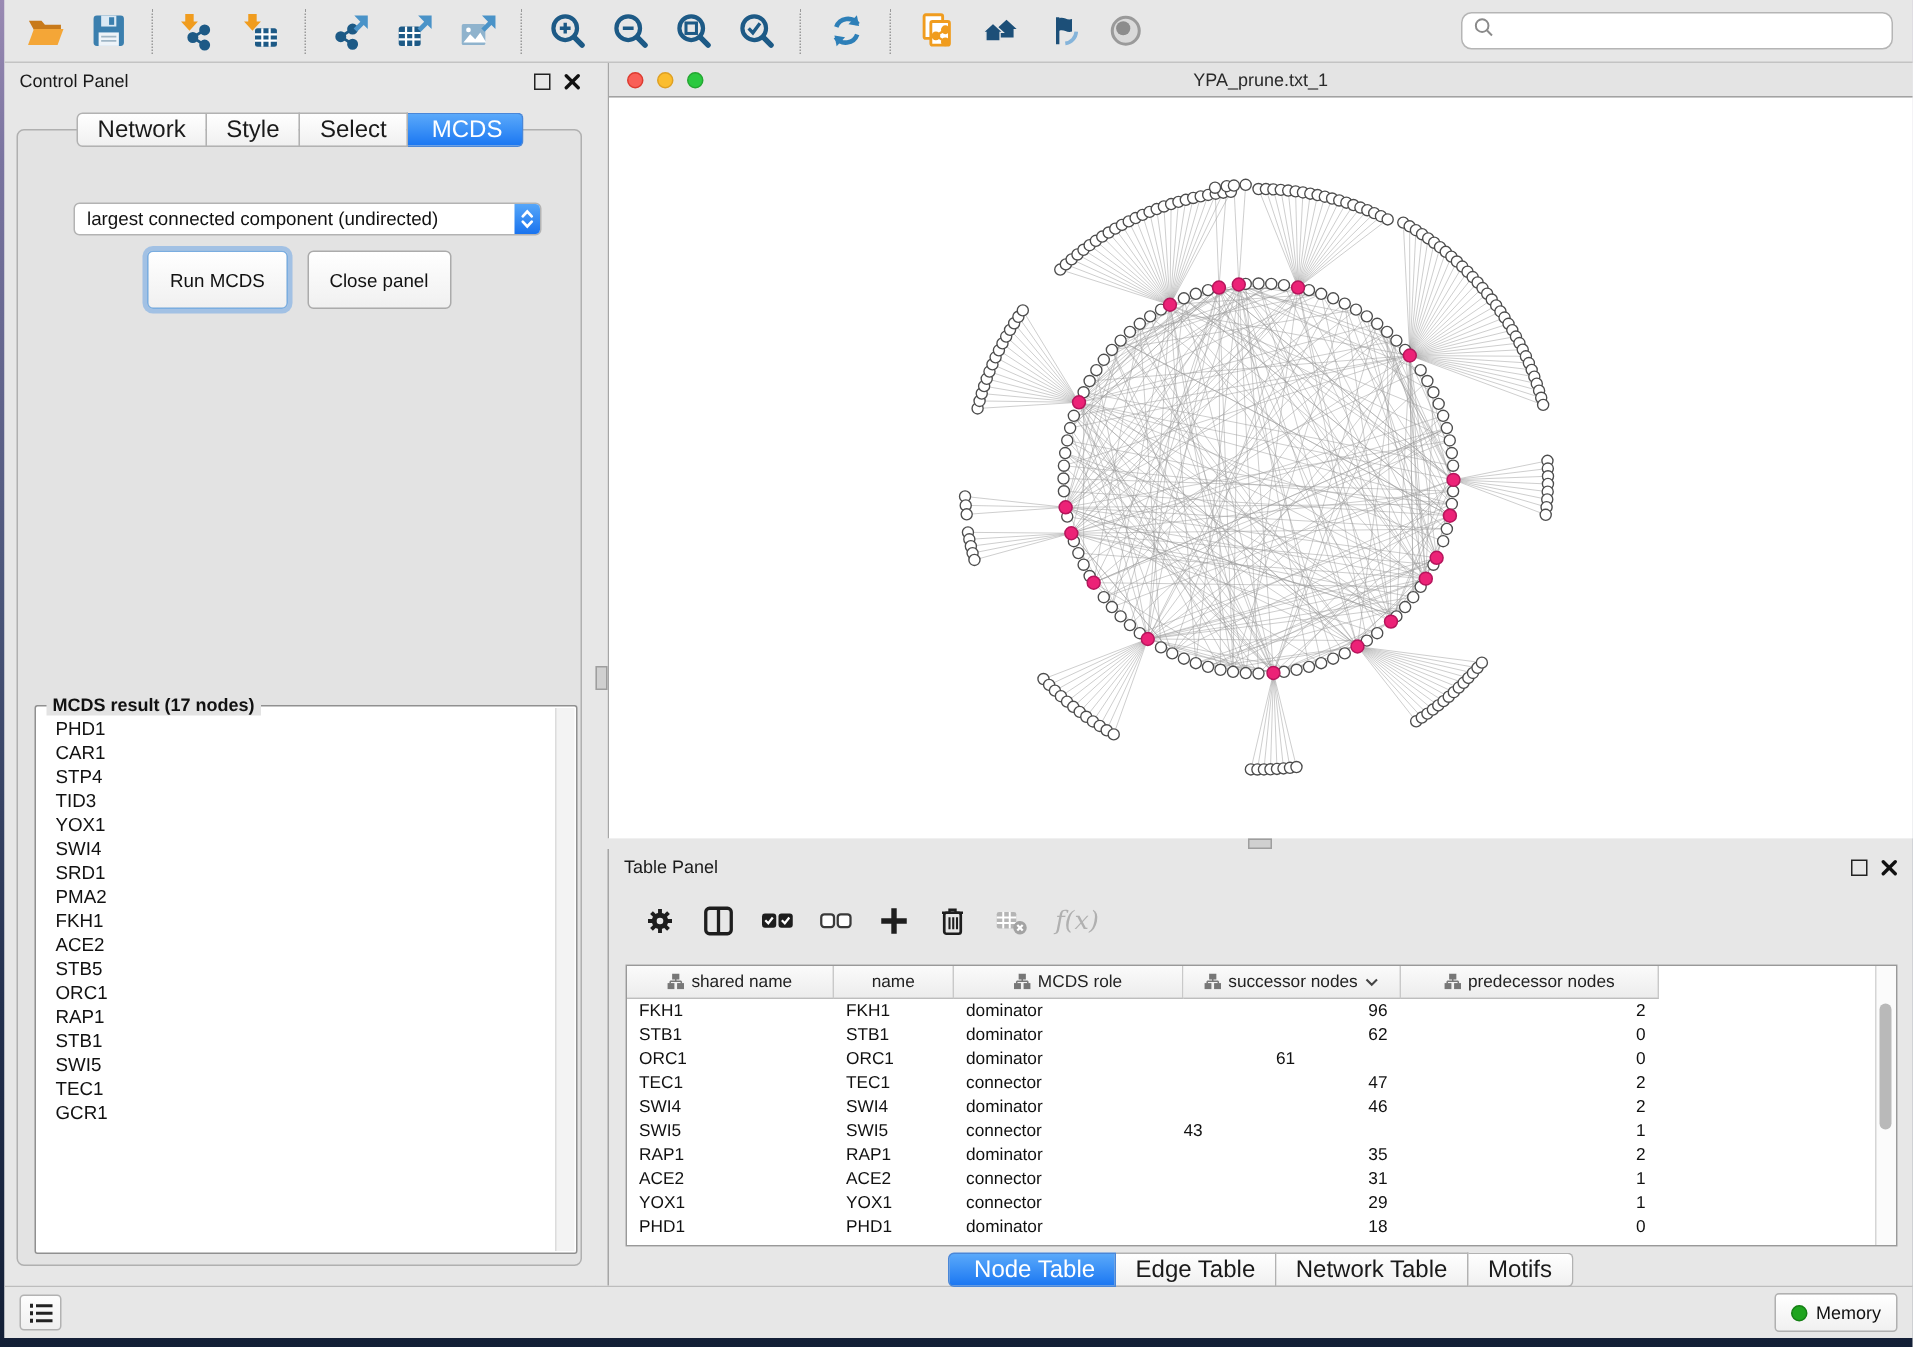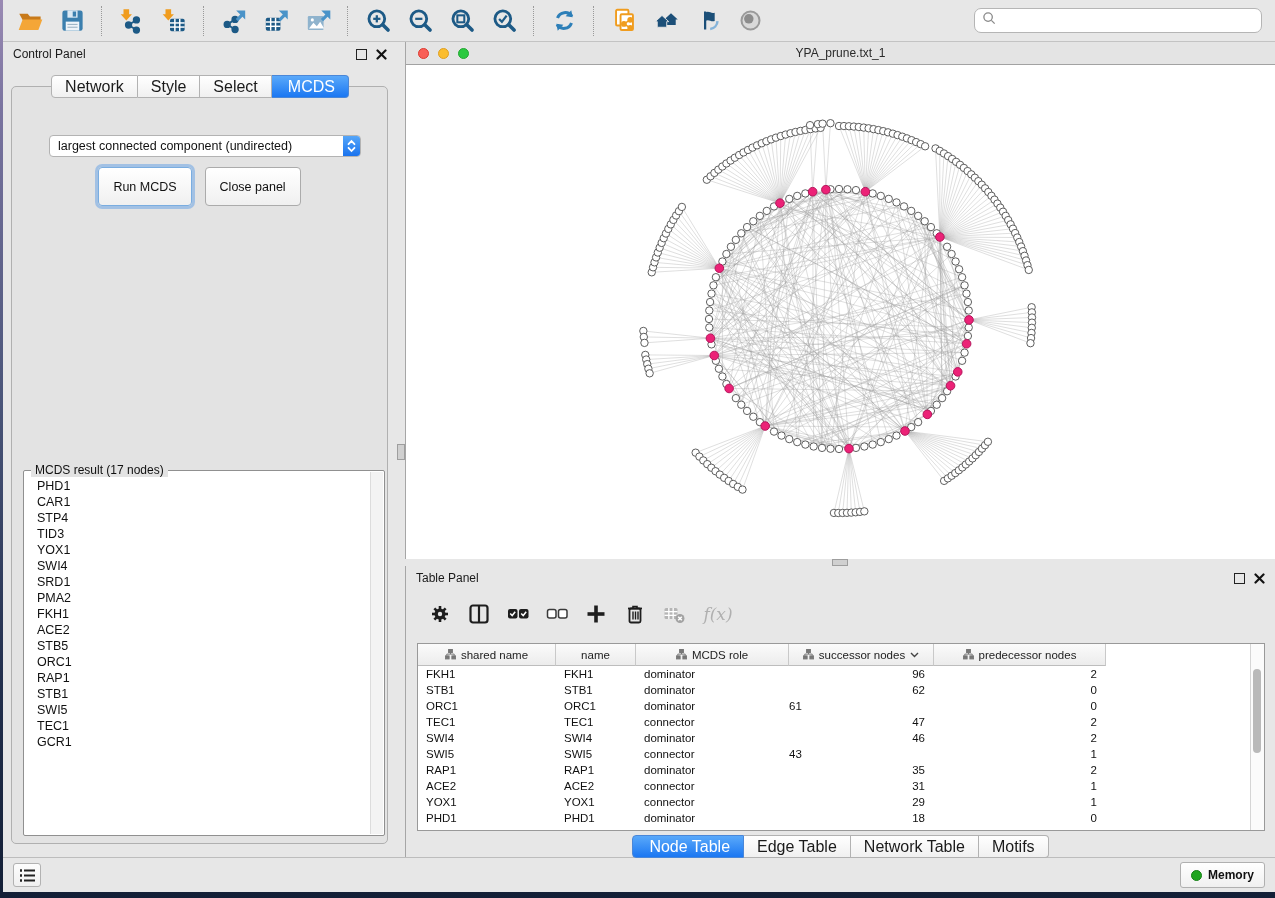--- a/index.html
+++ b/index.html
@@ -27,21 +27,21 @@
   .tab.active{background:linear-gradient(#5aa9fa,#1b77f2);color:#fff;border-color:#4a87d8;padding-left:16px;}
   .tab-pane{position:absolute;top:44px;left:8px;right:9px;bottom:13px;background:#e3e3e3;border:1px solid #b0b0b0;border-radius:5px;}
   .opt-label{position:absolute;top:28px;left:0;right:0;text-align:center;font-size:12.5px;color:#111;}
   .dropdown{position:absolute;top:48px;left:37px;width:312px;height:22px;background:#fff;border:1px solid #b3b3b3;border-radius:4px;display:flex;align-items:center;box-sizing:border-box;}
   .dropdown .dd-text{flex:1;font-size:12.5px;color:#111;padding-left:8px;white-space:nowrap;overflow:hidden;}
   .dd-stepper{width:17px;height:20px;border-radius:0 3px 3px 0;background:linear-gradient(#55a6f9,#1a73ee);display:flex;align-items:center;justify-content:center;}
   .btn-row{position:absolute;top:80px;left:0;right:0;display:flex;justify-content:center;gap:13px;}
   .mac-btn{height:39px;padding:0 14px;font-size:12.5px;color:#111;background:linear-gradient(#ffffff,#f0f0f0);border:1px solid #ababab;border-radius:4px;font-family:inherit;}
   .mac-btn.focused{border:1px solid #7aade0;box-shadow:0 0 0 3px rgba(110,165,230,.55);}
   .groupbox{position:absolute;left:11px;right:2px;top:383px;bottom:7px;background:#fff;border:1px solid #909090;border-radius:2px;}
-  .groupbox .legend{position:absolute;top:-8px;left:7px;background:#e3e3e3;padding:0 4px;font-size:12px;color:#111;}
+  .groupbox .legend{position:absolute;top:-8px;left:7px;background:#e3e3e3;padding:0 4px;font-size:12px;color:#111;font-weight:bold;}
   .result-list{position:absolute;inset:2px 14px 2px 0;padding:5px 0 0 13px;font-size:12.5px;line-height:16px;color:#111;overflow:hidden;}
   .list-scrollbar{position:absolute;top:1px;bottom:1px;right:1px;width:12px;background:#f3f3f3;border-left:1px solid #dcdcdc;}
   .v-splitter{width:8px;flex:0 0 8px;background:#e7e7e7;position:relative;}
   .v-splitter .handle{position:absolute;top:402px;left:0;width:8px;height:16px;background:#d0d0d0;border:1px solid #9e9e9e;box-sizing:border-box;}
   
   .right-col{flex:1;display:flex;flex-direction:column;min-width:0;}
   .network-window{height:517px;flex:0 0 517px;background:#fff;border-left:1px solid #a6a6a6;display:flex;flex-direction:column;}
   .net-titlebar{height:22px;flex:0 0 22px;background:#e4e4e4;border-bottom:1px solid #a2a2a2;position:relative;display:flex;align-items:center;}
   .tl{width:11px;height:11px;border-radius:50%;margin-left:9px;display:inline-block;}
   .tl.red{background:#f95f57;border:1px solid #dd3b30;box-sizing:border-box;margin-left:12px;}
@@ -61,21 +61,21 @@
   .th{display:flex;align-items:center;justify-content:center;gap:5px;background:linear-gradient(#fbfbfb,#ececec);border-right:1px solid #c9c9c9;border-bottom:1px solid #bdbdbd;font-size:11.5px;color:#222;box-sizing:border-box;}
   .th-fill{flex:1;background:#fff;border-bottom:1px solid #fff;}
   .tr{display:flex;height:16px;align-items:center;font-size:11.5px;color:#111;}
   .td{box-sizing:border-box;white-space:nowrap;overflow:hidden;}
   .tscroll{position:absolute;top:0;bottom:0;right:0;width:13px;background:#fbfbfb;border-left:1px solid #d5d5d5;}
   .tscroll .thumb{position:absolute;top:25px;left:2px;width:8px;height:84px;background:#b9b9b9;border-radius:5px;}
   .table-tabs{position:absolute;top:269px;left:0;right:0;display:flex;justify-content:center;}
   
   .status-bar{height:34px;flex:0 0 34px;background:#e7e7e7;border-top:1px solid #bdbdbd;display:flex;align-items:center;padding:0 10px;}
   .status-left-btn{width:28px;height:24px;background:linear-gradient(#fdfdfd,#f0f0f0);border:1px solid #b2b2b2;border-radius:3px;display:flex;align-items:center;justify-content:center;padding:0;}
-  .memory-btn{margin-left:auto;height:26px;background:linear-gradient(#ffffff,#f0f0f0);border:1px solid #b0b0b0;border-radius:3px;display:flex;align-items:center;gap:6px;padding:0 10px;font-size:12px;color:#111;font-family:inherit;font-weight:bold;}
+  .memory-btn{margin-left:auto;height:26px;background:linear-gradient(#ffffff,#f0f0f0);border:1px solid #b0b0b0;border-radius:3px;display:flex;align-items:center;gap:6px;padding:0 10px;font-size:12px;color:#111;font-family:inherit;}
   .memory-btn .dot{width:11px;height:11px;border-radius:50%;background:#1fa51f;border:1px solid #158015;box-sizing:border-box;}
 </style>
 </head>
 <body>
 
 <div class="app">
 
   <div class="toolbar" id="main-toolbar">
 
     <button class="tb-btn">
@@ -1146,21 +1146,21 @@
                 <div class="td" style="width: 138px; flex: 0 0 138px; text-align: left; padding: 0px 0px 0px 8px;">STB1</div>
                 <div class="td" style="width: 80px; flex: 0 0 80px; text-align: left; padding: 0px 0px 0px 8px;">STB1</div>
                 <div class="td" style="width: 153px; flex: 0 0 153px; text-align: left; padding: 0px 0px 0px 8px;">dominator</div>
                 <div class="td" style="width: 145px; flex: 0 0 145px; text-align: right; padding: 0px 9px 0px 0px;">62</div>
                 <div class="td" style="width: 172px; flex: 0 0 172px; text-align: right; padding: 0px 9px 0px 0px;">0</div>
               </div>
               <div class="tr">
                 <div class="td" style="width: 138px; flex: 0 0 138px; text-align: left; padding: 0px 0px 0px 8px;">ORC1</div>
                 <div class="td" style="width: 80px; flex: 0 0 80px; text-align: left; padding: 0px 0px 0px 8px;">ORC1</div>
                 <div class="td" style="width: 153px; flex: 0 0 153px; text-align: left; padding: 0px 0px 0px 8px;">dominator</div>
-                <div class="td" style="width: 145px; flex: 0 0 145px; text-align: left; padding: 0px 9px 0px 0px;">61</div>
+                <div class="td" style="width: 145px; flex: 0 0 145px; text-align: center; padding: 0px 9px 0px 0px;">61</div>
                 <div class="td" style="width: 172px; flex: 0 0 172px; text-align: right; padding: 0px 9px 0px 0px;">0</div>
               </div>
               <div class="tr">
                 <div class="td" style="width: 138px; flex: 0 0 138px; text-align: left; padding: 0px 0px 0px 8px;">TEC1</div>
                 <div class="td" style="width: 80px; flex: 0 0 80px; text-align: left; padding: 0px 0px 0px 8px;">TEC1</div>
                 <div class="td" style="width: 153px; flex: 0 0 153px; text-align: left; padding: 0px 0px 0px 8px;">connector</div>
                 <div class="td" style="width: 145px; flex: 0 0 145px; text-align: right; padding: 0px 9px 0px 0px;">47</div>
                 <div class="td" style="width: 172px; flex: 0 0 172px; text-align: right; padding: 0px 9px 0px 0px;">2</div>
               </div>
               <div class="tr">

